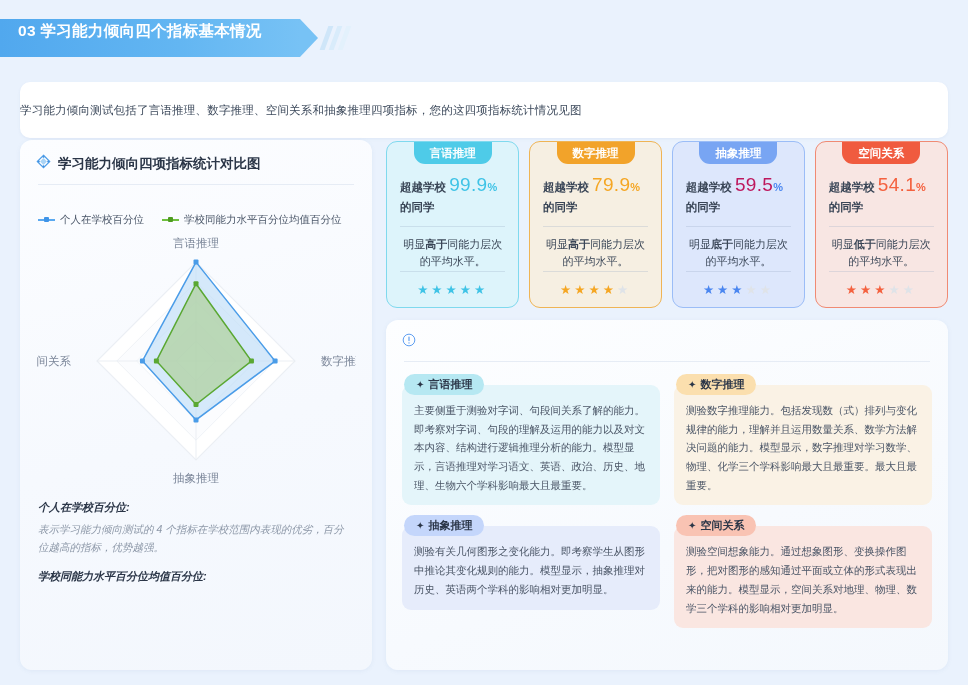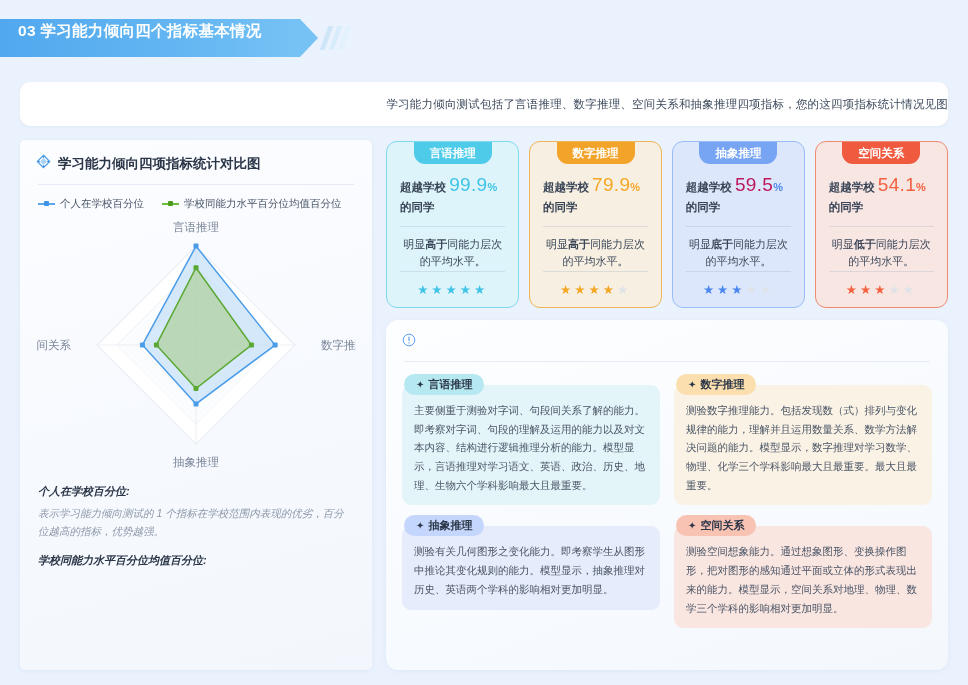--- a/index.html
+++ b/index.html
@@ -30,40 +30,40 @@
     border-left: 18px solid #77c2f5;
   }
   .banner-title { color: #fff; font-size: 15.5px; font-weight: bold; letter-spacing: .3px; white-space: nowrap; }
   .banner-slashes { position: relative; margin-left: 24px; display: flex; gap: 4px; height: 24px; }
   .banner-slashes i { display: block; width: 5px; height: 24px; background: #cfe6f9; transform: skewX(-20deg); }
   .banner-slashes i:nth-child(2) { background: #d9ecfb; }
   .banner-slashes i:nth-child(3) { background: #e3f1fc; }
 
   
   .intro-bar {
-    position: absolute; left: 20px; top: 82px; width: 928px; height: 44px;
+    position: absolute; left: 20px; top: 82px; width: 928px; height: 56px;
     background: #fff; border-radius: 10px;
-    display: flex; align-items: center; justify-content: flex-end;
+    display: flex; align-items: center; justify-content: flex-start;
     box-shadow: 0 1px 3px rgba(120,150,190,.10);
   }
   .intro-text { font-size: 11.5px; color: #3d4a5c; letter-spacing: .2px; }
 
   
   .left-panel {
     position: absolute; left: 20px; top: 140px; width: 352px; height: 530px;
     background: linear-gradient(165deg, #fcfdff 0%, #f6f9fe 55%, #f3f7fd 100%);
-    border-radius: 5px;
+    border-radius: 12px;
     box-shadow: 0 1px 4px rgba(120,150,190,.10);
     padding: 14px 16px 10px 16px;
   }
   .lp-head { display: flex; align-items: center; gap: 7px; }
   .lp-head .t { font-size: 13.5px; font-weight: bold; color: #2b3648; }
   .lp-rule { height: 1px; background: #e6ecf5; margin: 11px 2px 0 2px; }
 
-  .legend { display: flex; align-items: center; gap: 18px; margin-top: 12px; padding-left: 2px; }
+  .legend { display: flex; align-items: center; gap: 18px; margin-top: 28px; padding-left: 2px; }
   .legend .item { display: flex; align-items: center; gap: 5px; font-size: 10.5px; color: #4a5668; }
   .lg-mark { position: relative; width: 17px; height: 8px; }
   .lg-mark::before { content:""; position:absolute; left:0; top:3.2px; width:17px; height:1.6px; }
   .lg-mark::after  { content:""; position:absolute; left:6px; top:1px; width:5px; height:5px; border-radius:1px; }
   .lg-blue::before { background:#5aa9f0; } .lg-blue::after { background:#3f94e8; }
   .lg-green::before{ background:#6fbf3f; } .lg-green::after{ background:#4e9c1f; }
 
   .radar-area { position: relative; width: 100%; height: 258px; margin-top: 2px; }
 
   .note { padding: 0 2px; font-style: italic; }
@@ -181,21 +181,21 @@
         <rect x="117.9" y="129.5" width="5" height="5" rx="1" fill="#5aa832"></rect>
         <text x="160" y="18" fill="#7b8699" font-size="11.5" font-family="&quot;Liberation Sans&quot;, sans-serif" text-anchor="middle">言语推理</text>
         <text x="285" y="136" fill="#7b8699" font-size="11.5" font-family="&quot;Liberation Sans&quot;, sans-serif" text-anchor="start">数字推理</text>
         <text x="160" y="253" fill="#7b8699" font-size="11.5" font-family="&quot;Liberation Sans&quot;, sans-serif" text-anchor="middle">抽象推理</text>
         <text x="35" y="136" fill="#7b8699" font-size="11.5" font-family="&quot;Liberation Sans&quot;, sans-serif" text-anchor="end">空间关系</text>
       </svg>
   </div>
 
   <div class="note">
     <h4>个人在学校百分位:</h4>
-    <p>表示学习能力倾向测试的 1 个指标在学校范围内表现的优劣，百分位越高的指标，优势越强。</p>
+    <p>表示学习能力倾向测试的 4 个指标在学校范围内表现的优劣，百分位越高的指标，优势越强。</p>
     <h4>学校同能力水平百分位均值百分位:</h4>
   </div>
 </div>
 
 <div class="cards" id="stat-cards">
     <div class="card" style="background: rgb(221, 244, 251); border: 1px solid rgb(127, 217, 238);">
       <div class="card-tab" style="background:#4ecbe8">
         <span>言语推理</span>
       </div>
       <div class="card-l1"><span>超越学校</span> <span class="big" style="color:#3fc3e6">99.9</span><span class="pct" style="color:#3fc3e6">%</span><br><span>的同学</span></div>

